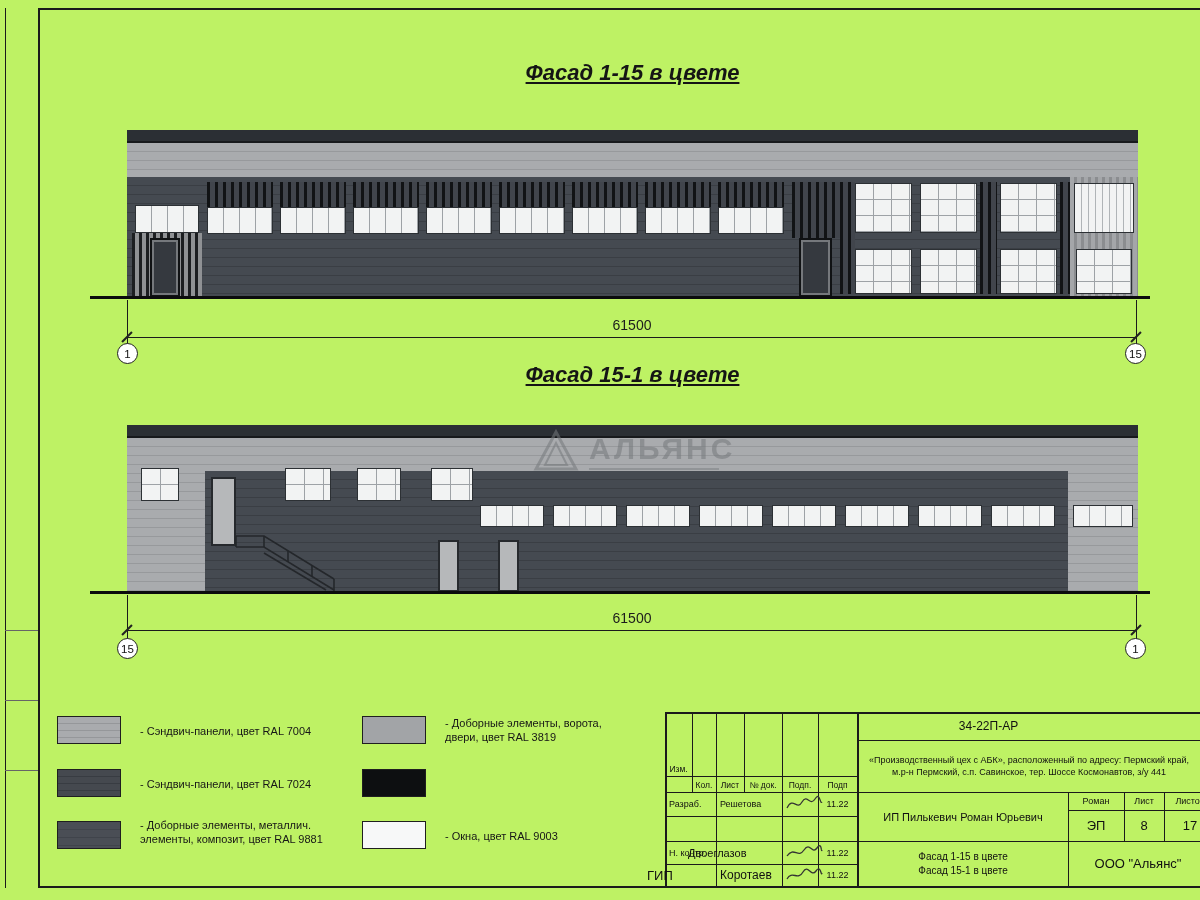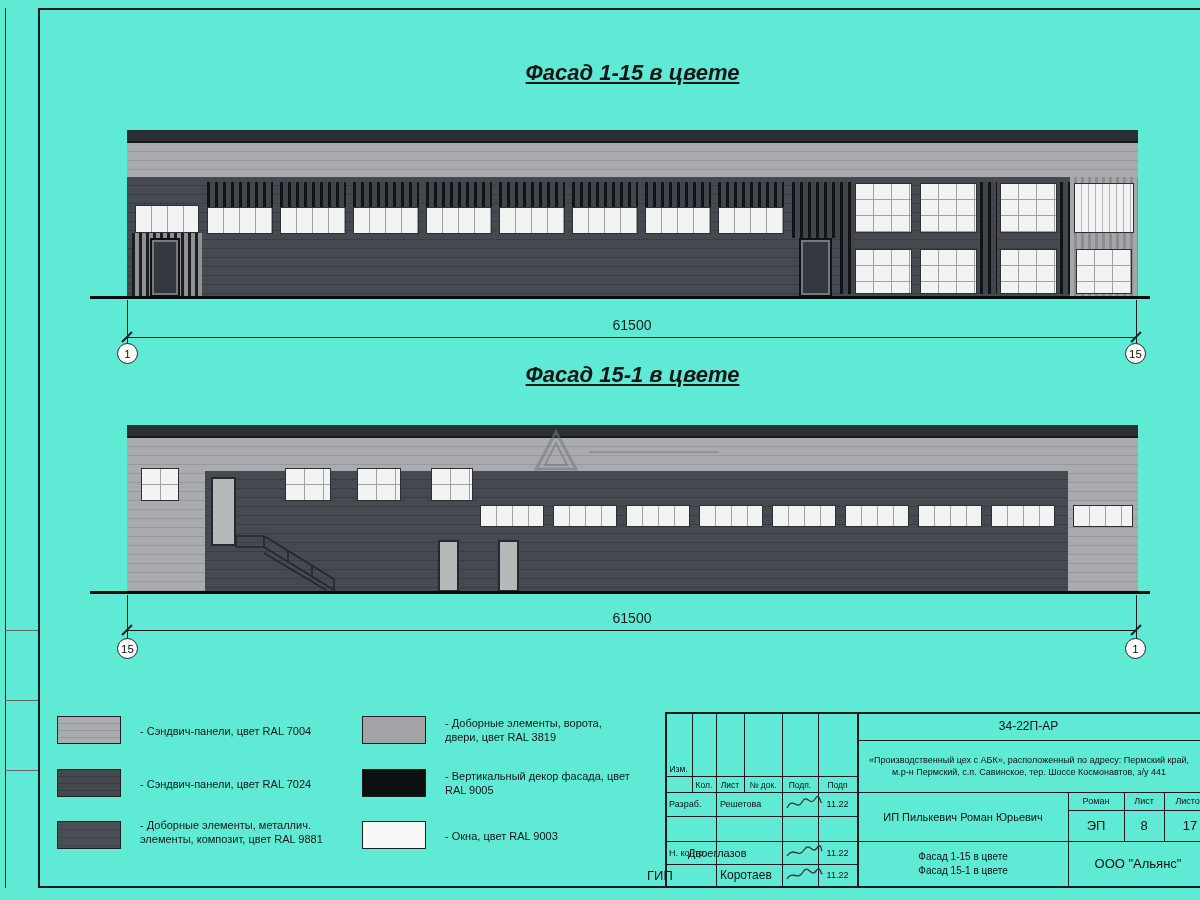--- a/index.html
+++ b/index.html
@@ -1,17 +1,17 @@
 <!DOCTYPE html>
 <html><head>
 <meta charset="utf-8">
 <style>
   html,body { margin:0; padding:0; background:#e8e8e8; }
   #sheet {
-    position:relative; width:1200px; height:900px; background:#5eead4;
+    position:relative; width:1200px; height:900px; background:#bef264;
     overflow:hidden; font-family:"Liberation Sans", sans-serif; color:#111;
   }
   .abs { position:absolute; }
   .line { position:absolute; background:#1b1b1b; }
   .tick { position:absolute; width:14px; height:2px; background:#222; transform:rotate(-45deg); }
 
   
   .parapet { background:#2b2f34; box-shadow: inset 0 -2px 0 #17191c; }
   .panel-light { background:repeating-linear-gradient(180deg,#a9abae 0 8px,#97999c 8px 9px); }
   .panel-dark  { background:repeating-linear-gradient(180deg,#454a51 0 8px,#3a3e44 8px 9px); }
@@ -148,20 +148,21 @@
       <div class="abs win win-strip" style="left: 946px; top: 80px; width: 60px; height: 22px;"></div>
       <div class="abs door-light" style="left: 311px; top: 115px; width: 21px; height: 52px;"></div>
       <div class="abs door-light" style="left: 371px; top: 115px; width: 21px; height: 52px;"></div>
     </div>
   <div class="watermark" style="left:533px;top:428px">
     <svg width="46" height="46" viewBox="0 0 46 46">
       <path d="M23,4 L43,41 L3,41 Z" fill="none" stroke="currentColor" stroke-width="3"></path>
       <path d="M23,15 L34,37 L12,37 Z" fill="none" stroke="currentColor" stroke-width="2"></path>
     </svg>
     <div>
+      <div class="wm-text">АЛЬЯНС</div>
       <div class="wm-sub" style="width:130px"></div>
     </div>
   </div>
   <div class="ground" style="left:90px;top:591px;width:1060px;height:3px"></div>
 
   <div class="line" style="left:127px;top:595px;width:1px;height:44px"></div>
   <div class="line" style="left:1136px;top:595px;width:1px;height:44px"></div>
   <div class="line" style="left:127px;top:630px;width:1010px;height:1px"></div>
   <div class="tick" style="left:120px;top:629px"></div>
   <div class="tick" style="left:1129px;top:629px"></div>
@@ -171,21 +172,20 @@
 
   <div class="sw sw1" style="left:57px;top:716px"></div>
   <div class="legend-label" style="left:140px;top:724px;width:225px">- Сэндвич-панели, цвет RAL 7004</div>
   <div class="sw sw2" style="left:57px;top:769px"></div>
   <div class="legend-label" style="left:140px;top:777px;width:225px">- Сэндвич-панели, цвет RAL 7024</div>
   <div class="sw sw3" style="left:57px;top:821px"></div>
   <div class="legend-label" style="left:140px;top:818px;width:225px">- Доборные элементы, металлич. элементы, композит, цвет RAL 9881</div>
   <div class="sw sw4" style="left:362px;top:716px"></div>
   <div class="legend-label" style="left:445px;top:716px;width:190px">- Доборные элементы, ворота, двери, цвет RAL 3819</div>
   <div class="sw sw5" style="left:362px;top:769px"></div>
-  <div class="legend-label" style="left:445px;top:769px;width:190px">- Вертикальный декор фасада, цвет RAL 9005</div>
   <div class="sw sw6" style="left:362px;top:821px"></div>
   <div class="legend-label" style="left:445px;top:829px;width:190px">- Окна, цвет RAL 9003</div>
 
   <div class="line" style="left:665px;top:712px;width:2px;height:174px"></div>
   <div class="line" style="left:692px;top:712px;width:1px;height:80px"></div>
   <div class="line" style="left:716px;top:712px;width:1px;height:174px"></div>
   <div class="line" style="left:744px;top:712px;width:1px;height:80px"></div>
   <div class="line" style="left:782px;top:712px;width:1px;height:174px"></div>
   <div class="line" style="left:818px;top:712px;width:1px;height:174px"></div>
   <div class="line" style="left:857px;top:712px;width:2px;height:174px"></div>
@@ -221,21 +221,21 @@
   <svg class="abs" style="left:784px;top:794px" width="40" height="20">
     <path d="M3,14 C9,2 13,17 18,8 S26,13 31,5 S36,11 38,8" stroke="#333" fill="none" stroke-width="1.3"></path>
   </svg>
   <svg class="abs" style="left:784px;top:843px" width="40" height="20">
     <path d="M3,13 C10,3 14,16 20,7 S28,12 33,5 S37,10 38,7" stroke="#333" fill="none" stroke-width="1.3"></path>
   </svg>
   <svg class="abs" style="left:784px;top:866px" width="40" height="20">
     <path d="M3,13 C8,4 14,15 19,6 S27,12 32,5 S37,11 38,7" stroke="#333" fill="none" stroke-width="1.3"></path>
   </svg>
 
-  <div class="tb-text" style="left:857px;top:713px;width:343px;height:26px;font-size:12px">34-22П-АР</div>
+  <div class="tb-text" style="left:817px;top:713px;width:343px;height:26px;font-size:12px">34-22П-АР</div>
   <div class="tb-text" style="left:862px;top:741px;width:334px;height:50px;font-size:9px;line-height:1.35">«Производственный цех с АБК», расположенный по адресу: Пермский край, м.р-н Пермский, с.п. Савинское, тер. Шоссе Космонавтов, з/у 441</div>
   <div class="tb-text" style="left:858px;top:793px;width:210px;height:47px;font-size:11px">ИП Пилькевич Роман Юрьевич</div>
   <div class="tb-text" style="left:1068px;top:793px;width:56px;height:16px;font-size:9px">Роман</div>
   <div class="tb-text" style="left:1124px;top:793px;width:40px;height:16px;font-size:9px">Лист</div>
   <div class="tb-text" style="left:1164px;top:793px;width:52px;height:16px;font-size:9px">Листов</div>
   <div class="tb-text" style="left:1068px;top:810px;width:56px;height:31px;font-size:13px">ЭП</div>
   <div class="tb-text" style="left:1124px;top:810px;width:40px;height:31px;font-size:13px">8</div>
   <div class="tb-text" style="left:1164px;top:810px;width:52px;height:31px;font-size:13px">17</div>
   <div class="tb-text" style="left:858px;top:842px;width:210px;height:43px;font-size:10px;flex-direction:column;line-height:1.4">
     <span>Фасад 1-15 в цвете</span>

